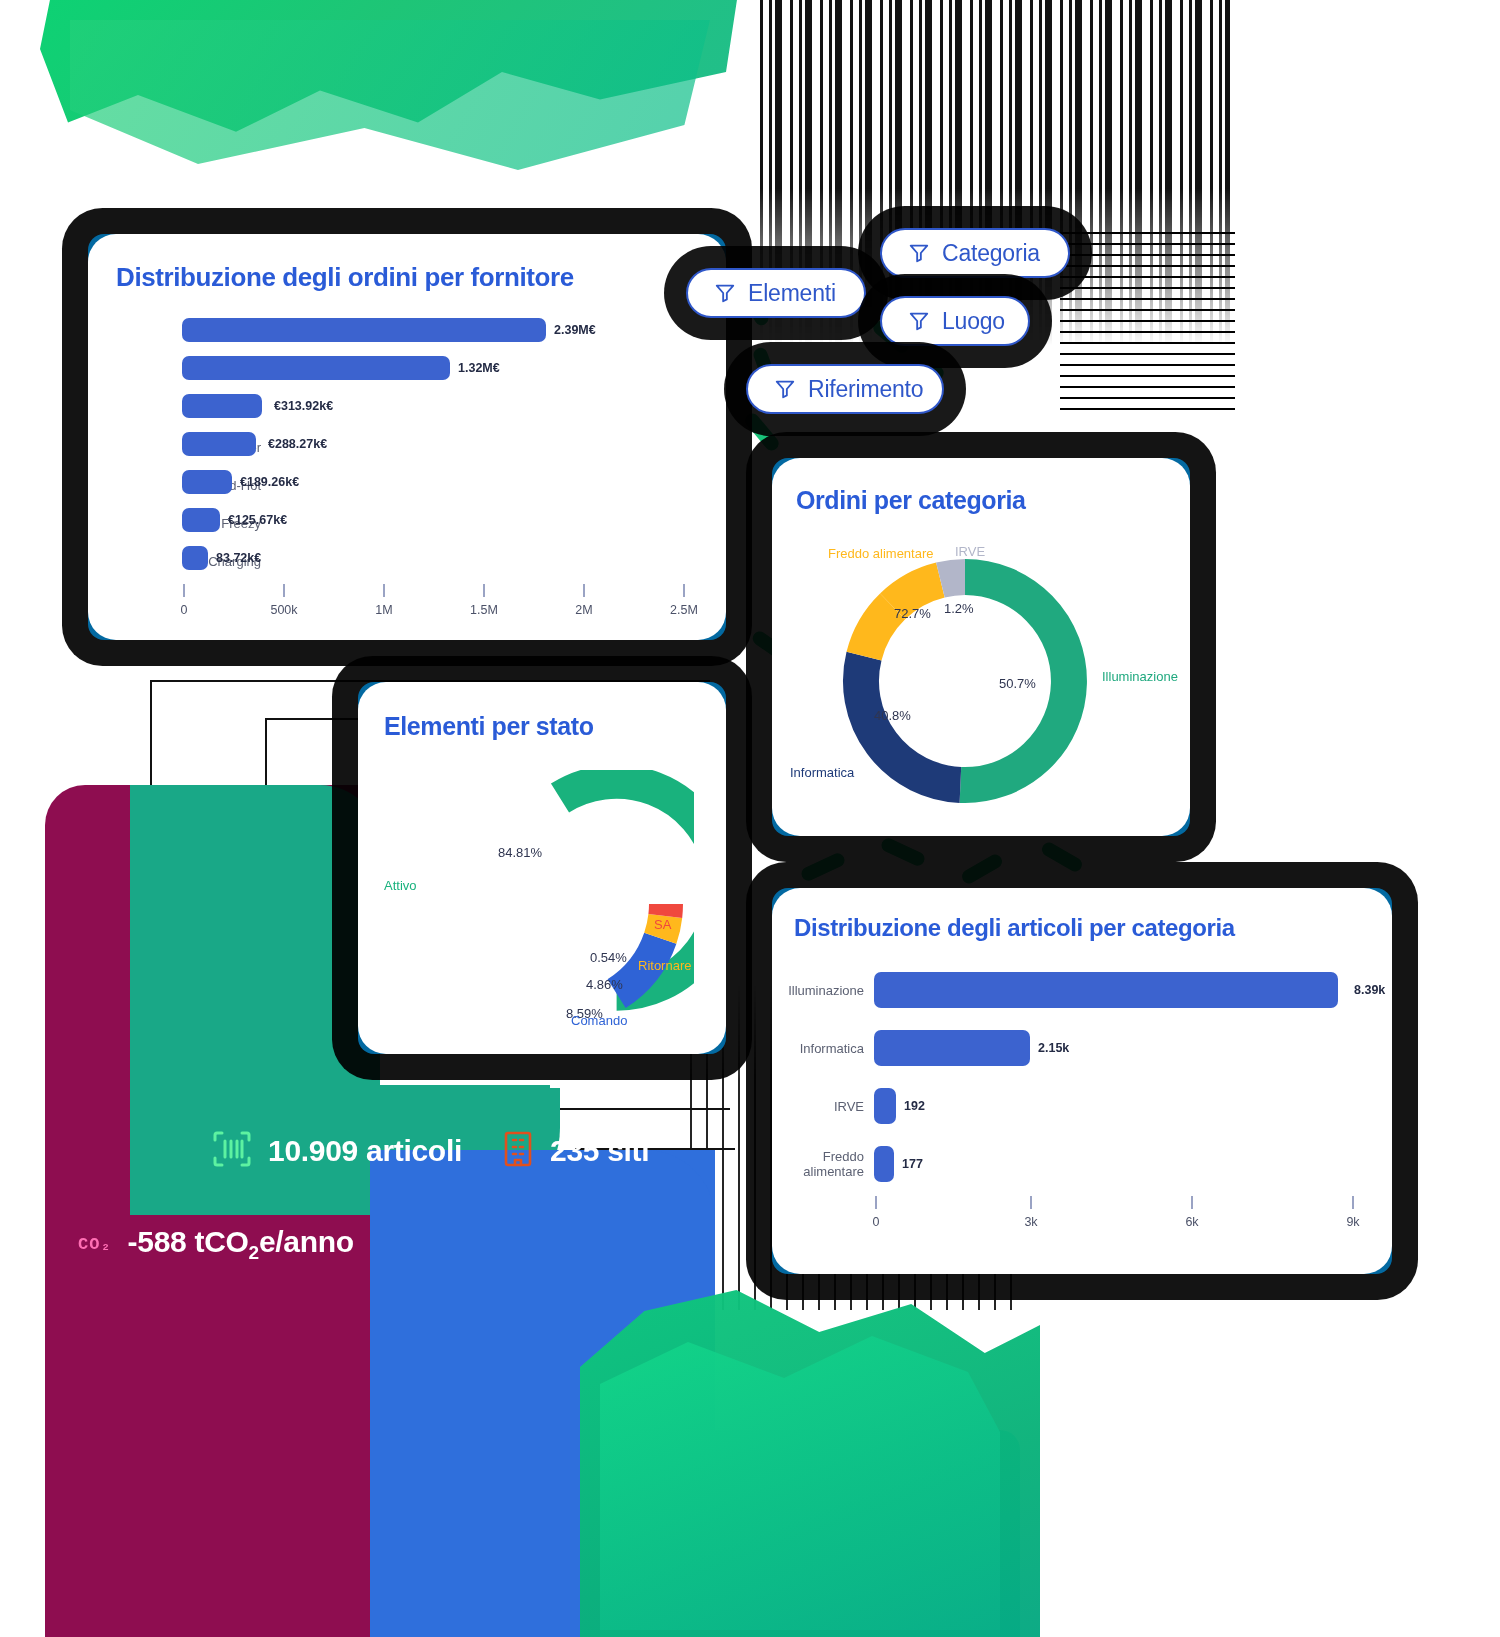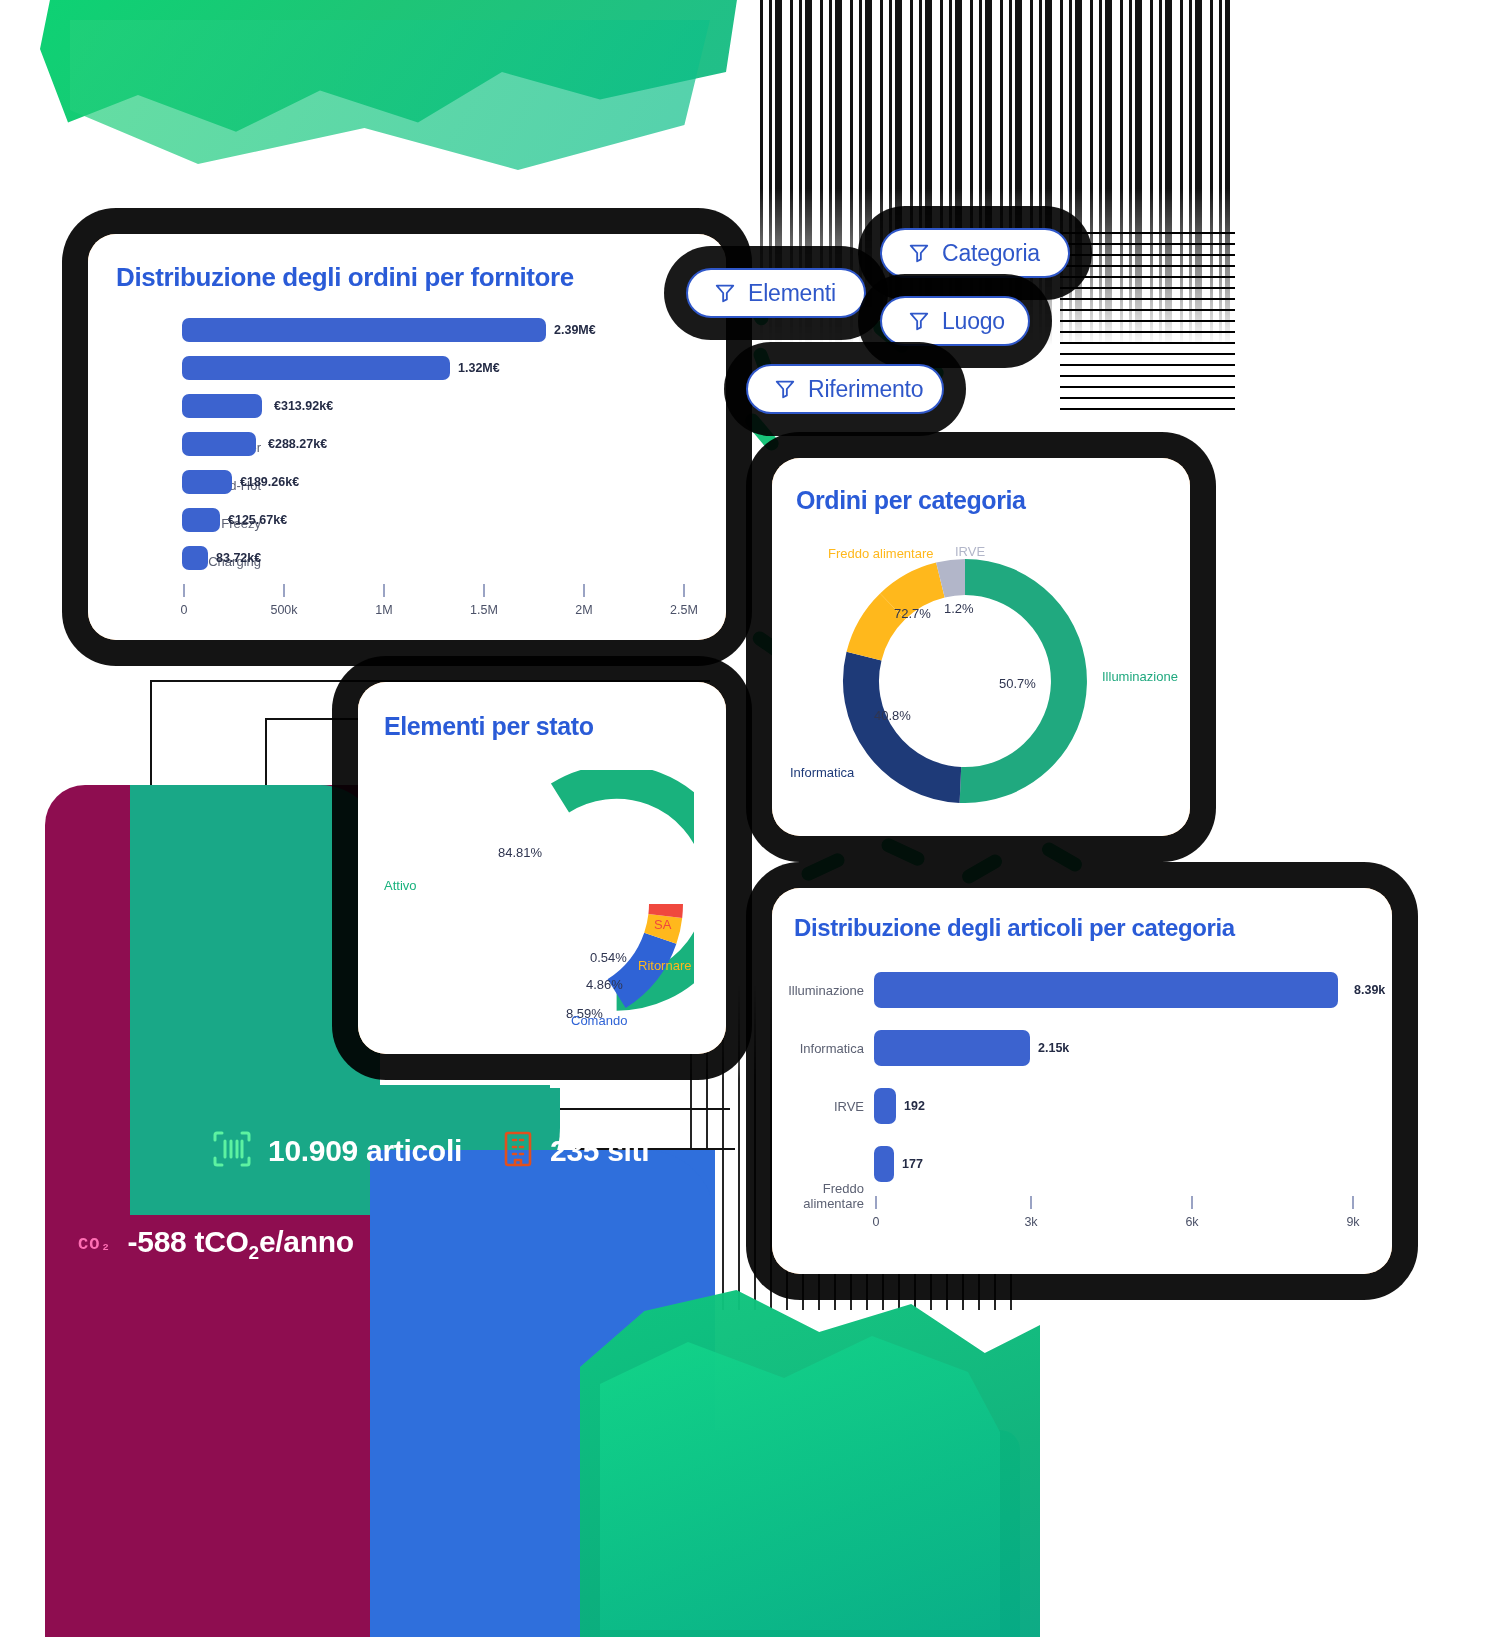--- a/index.html
+++ b/index.html
@@ -108,22 +108,22 @@
                        100% 100%, 0% 100%);
     opacity:.8;
   }
 
   
   .squig { position:absolute; background:#19c47a; border-radius:999px; }
 
   
   .card {
     position:absolute;
-    background:#fdba74;
-    border-radius: 28px;
+    background:#0369a1;
+    border-radius: 16px;
     box-shadow: 0 0 0 26px rgba(0,0,0,0.92);
     overflow: visible;
   }
   .card-inner { position:relative; width:100%; height:100%; border-radius:28px;
                 background:#fff; overflow:hidden; }
   .card-title {
     position:absolute;
     color:#2a5bd7;
     font-weight:bold;
     letter-spacing:-0.4px;
@@ -354,21 +354,21 @@
         <div class="hbar-label" style="left:0px; top:154px; width:92px;">Informatica</div>
         <div class="hbar" style="left:102px; top:142px; width:156px; height:36px;"></div>
         <div class="hbar-value" style="left:266px; top:153px;">2.15k</div>
       </div>
       <div>
         <div class="hbar-label" style="left:0px; top:212px; width:92px;">IRVE</div>
         <div class="hbar" style="left:102px; top:200px; width:22px; height:36px;"></div>
         <div class="hbar-value" style="left:132px; top:211px;">192</div>
       </div>
       <div>
-        <div class="hbar-label" style="left:0px; top:262px; width:92px;margin-top:32px;">Freddo
+        <div class="hbar-label" style="left:0px; top:262px; width:92px;">Freddo
 alimentare</div>
         <div class="hbar" style="left:102px; top:258px; width:20px; height:36px;"></div>
         <div class="hbar-value" style="left:130px; top:269px;">177</div>
       </div>
 
       <div>
         <div class="tick" style="left:103px; top:308px; height:13px;"></div>
         <div class="tick" style="left:258px; top:308px; height:13px;"></div>
         <div class="tick" style="left:419px; top:308px; height:13px;"></div>
         <div class="tick" style="left:580px; top:308px; height:13px;"></div>

